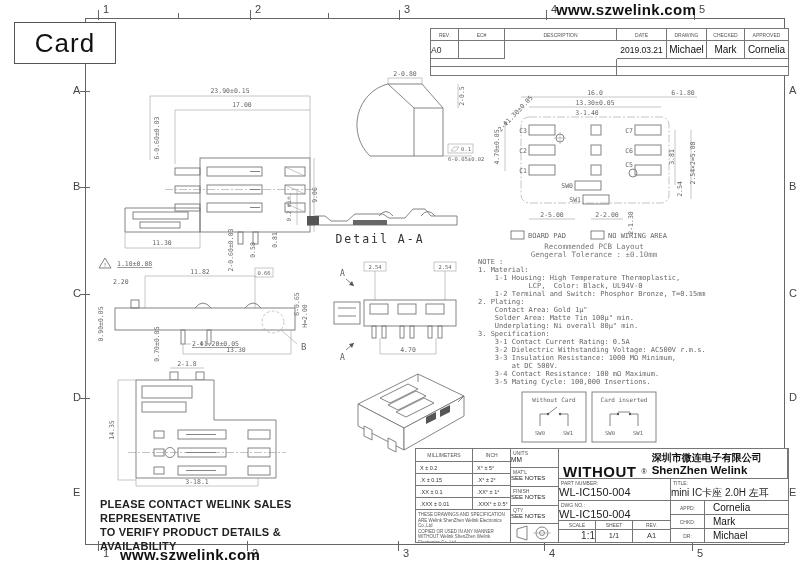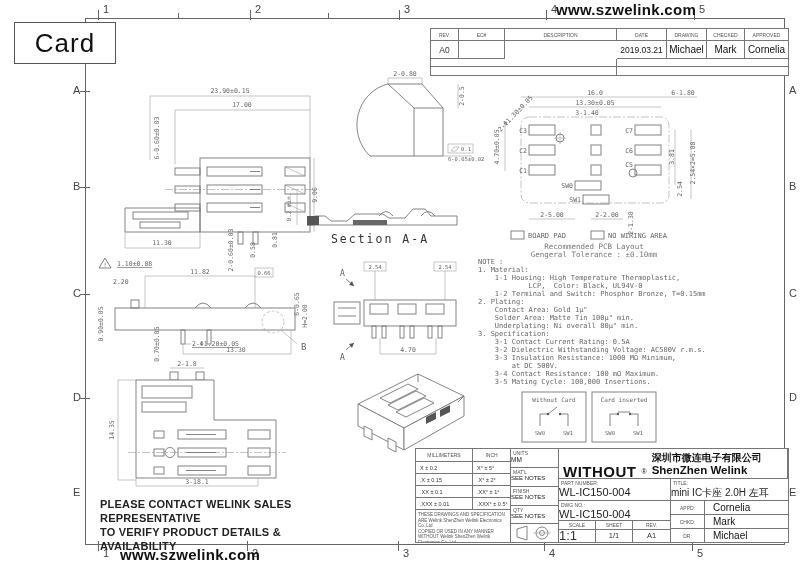--- a/index.html
+++ b/index.html
@@ -98,21 +98,21 @@
   <div class="rohs">Card</div>
 
   <div class="rev-table">
     <div class="c rev-h" style="left:0;top:0;width:28px;height:12px;">REV.</div>
     <div class="c rev-h" style="left:28px;top:0;width:46px;height:12px;">EC#</div>
     <div class="c rev-h" style="left:74px;top:0;width:112px;height:12px;">DESCRIPTION</div>
     <div class="c rev-h" style="left:186px;top:0;width:50px;height:12px;">DATE</div>
     <div class="c rev-h" style="left:236px;top:0;width:40px;height:12px;">DRAWING</div>
     <div class="c rev-h" style="left:276px;top:0;width:38px;height:12px;">CHECKED</div>
     <div class="c rev-h nr" style="left:314px;top:0;width:43px;height:12px;">APPROVED</div>
-    <div class="c" style="left:0;top:12px;width:28px;height:18px;font-size:8.5px;text-align:center;line-height:18px;">A0</div>
+    <div class="c" style="left:0;top:12px;width:28px;height:18px;font-size:8.5px;text-align:left;line-height:18px;">A0</div>
     <div class="c" style="left:28px;top:12px;width:46px;height:18px;"></div>
     <div class="c" style="left:186px;top:12px;width:50px;height:18px;font-size:8.5px;text-align:center;line-height:18px;color:#111;">2019.03.21</div>
     <div class="c" style="left:236px;top:12px;width:40px;height:18px;font-size:10px;text-align:center;line-height:18px;color:#111;">Michael</div>
     <div class="c" style="left:276px;top:12px;width:38px;height:18px;font-size:10px;text-align:center;line-height:18px;color:#111;">Mark</div>
     <div class="c nr" style="left:314px;top:12px;width:43px;height:18px;font-size:10px;text-align:center;line-height:18px;color:#111;">Cornelia</div>
     <div class="c" style="left:0;top:30px;width:186px;height:8px;"></div>
     <div class="c nr" style="left:186px;top:30px;width:171px;height:8px;"></div>
     <div class="c nb" style="left:0;top:38px;width:186px;height:8px;"></div>
     <div class="c nr nb" style="left:186px;top:38px;width:171px;height:8px;"></div>
   </div>
@@ -184,21 +184,21 @@
   <svg style="left:283px;top:183px;" width="190" height="52" viewBox="0 0 190 52">
     <text x="8" y="24" text-anchor="middle" transform="rotate(-90 8 24)" style="font-size:6px">0.2 min.</text>
     <line class="dim" x1="14" y1="8" x2="14" y2="42"></line>
     <path class="ln" d="M24,42 h8 v-9 h10 l6,5 h16 l8,-7 h28 l6,4 h16 l8,-9 h12 l6,7 h26 v9 h-150 z"></path>
     <path class="ln" d="M96,33 q7,-9 14,0"></path>
     <path class="ln" d="M138,33 q7,-9 14,0"></path>
     <rect x="24" y="33" width="12" height="9" fill="#555"></rect>
     <rect x="70" y="37" width="34" height="5" fill="#666"></rect>
   </svg>
   <div class="abs" style="left:300px;top:232px;width:160px;text-align:center;">
-    <div class="cap">Section A-A</div>
+    <div class="cap">Detail A-A</div>
   </div>
 
   <svg style="left:483px;top:85px;" width="222" height="174" viewBox="0 0 222 174">
     <defs>
       <pattern id="p1" width="4" height="4" patternUnits="userSpaceOnUse" patternTransform="rotate(45)">
         <line x1="0" y1="0" x2="0" y2="4" stroke="#999" stroke-width="1"></line>
       </pattern>
       <pattern id="p2" width="2" height="2" patternUnits="userSpaceOnUse" patternTransform="rotate(45)">
         <line x1="0" y1="0" x2="0" y2="2" stroke="#777" stroke-width="0.8"></line>
       </pattern>
@@ -494,21 +494,21 @@
       <span class="val" style="font-size:10px;">mini IC卡座 2.0H 左耳</span>
     </div>
 
     <div class="c" style="left:143px;top:52px;width:112px;height:20px;">
       <span class="lab">DWG NO.:</span>
       <span class="val" style="font-size:11px;">WL-IC150-004</span>
     </div>
     <div class="c rev-h" style="left:143px;top:72px;width:37px;height:9px;">SCALE</div>
     <div class="c rev-h" style="left:180px;top:72px;width:37px;height:9px;">SHEET</div>
     <div class="c rev-h" style="left:217px;top:72px;width:38px;height:9px;">REV.</div>
-    <div class="c nb" style="left:143px;top:81px;width:37px;height:12px;font-size:13px;text-align:left;line-height:12px;">1:1</div>
+    <div class="c nb" style="left:143px;top:81px;width:37px;height:12px;font-size:10px;text-align:right;line-height:12px;">1:1</div>
     <div class="c nb" style="left:180px;top:81px;width:37px;height:12px;font-size:7.5px;text-align:center;line-height:12px;">1/1</div>
     <div class="c nb" style="left:217px;top:81px;width:38px;height:12px;font-size:7.5px;text-align:center;line-height:12px;">A1</div>
 
     <div class="c rev-h" style="left:255px;top:52px;width:34px;height:14px;">APPD:</div>
     <div class="c nr" style="left:289px;top:52px;width:83px;height:14px;font-size:10px;line-height:14px;padding-left:8px;color:#111;">Cornelia</div>
     <div class="c rev-h" style="left:255px;top:66px;width:34px;height:14px;">CHKD:</div>
     <div class="c nr" style="left:289px;top:66px;width:83px;height:14px;font-size:10px;line-height:14px;padding-left:8px;color:#111;">Mark</div>
     <div class="c rev-h nb" style="left:255px;top:80px;width:34px;height:13px;">DR:</div>
     <div class="c nr nb" style="left:289px;top:80px;width:83px;height:13px;font-size:10px;line-height:13px;padding-left:8px;color:#111;">Michael</div>
   </div>

